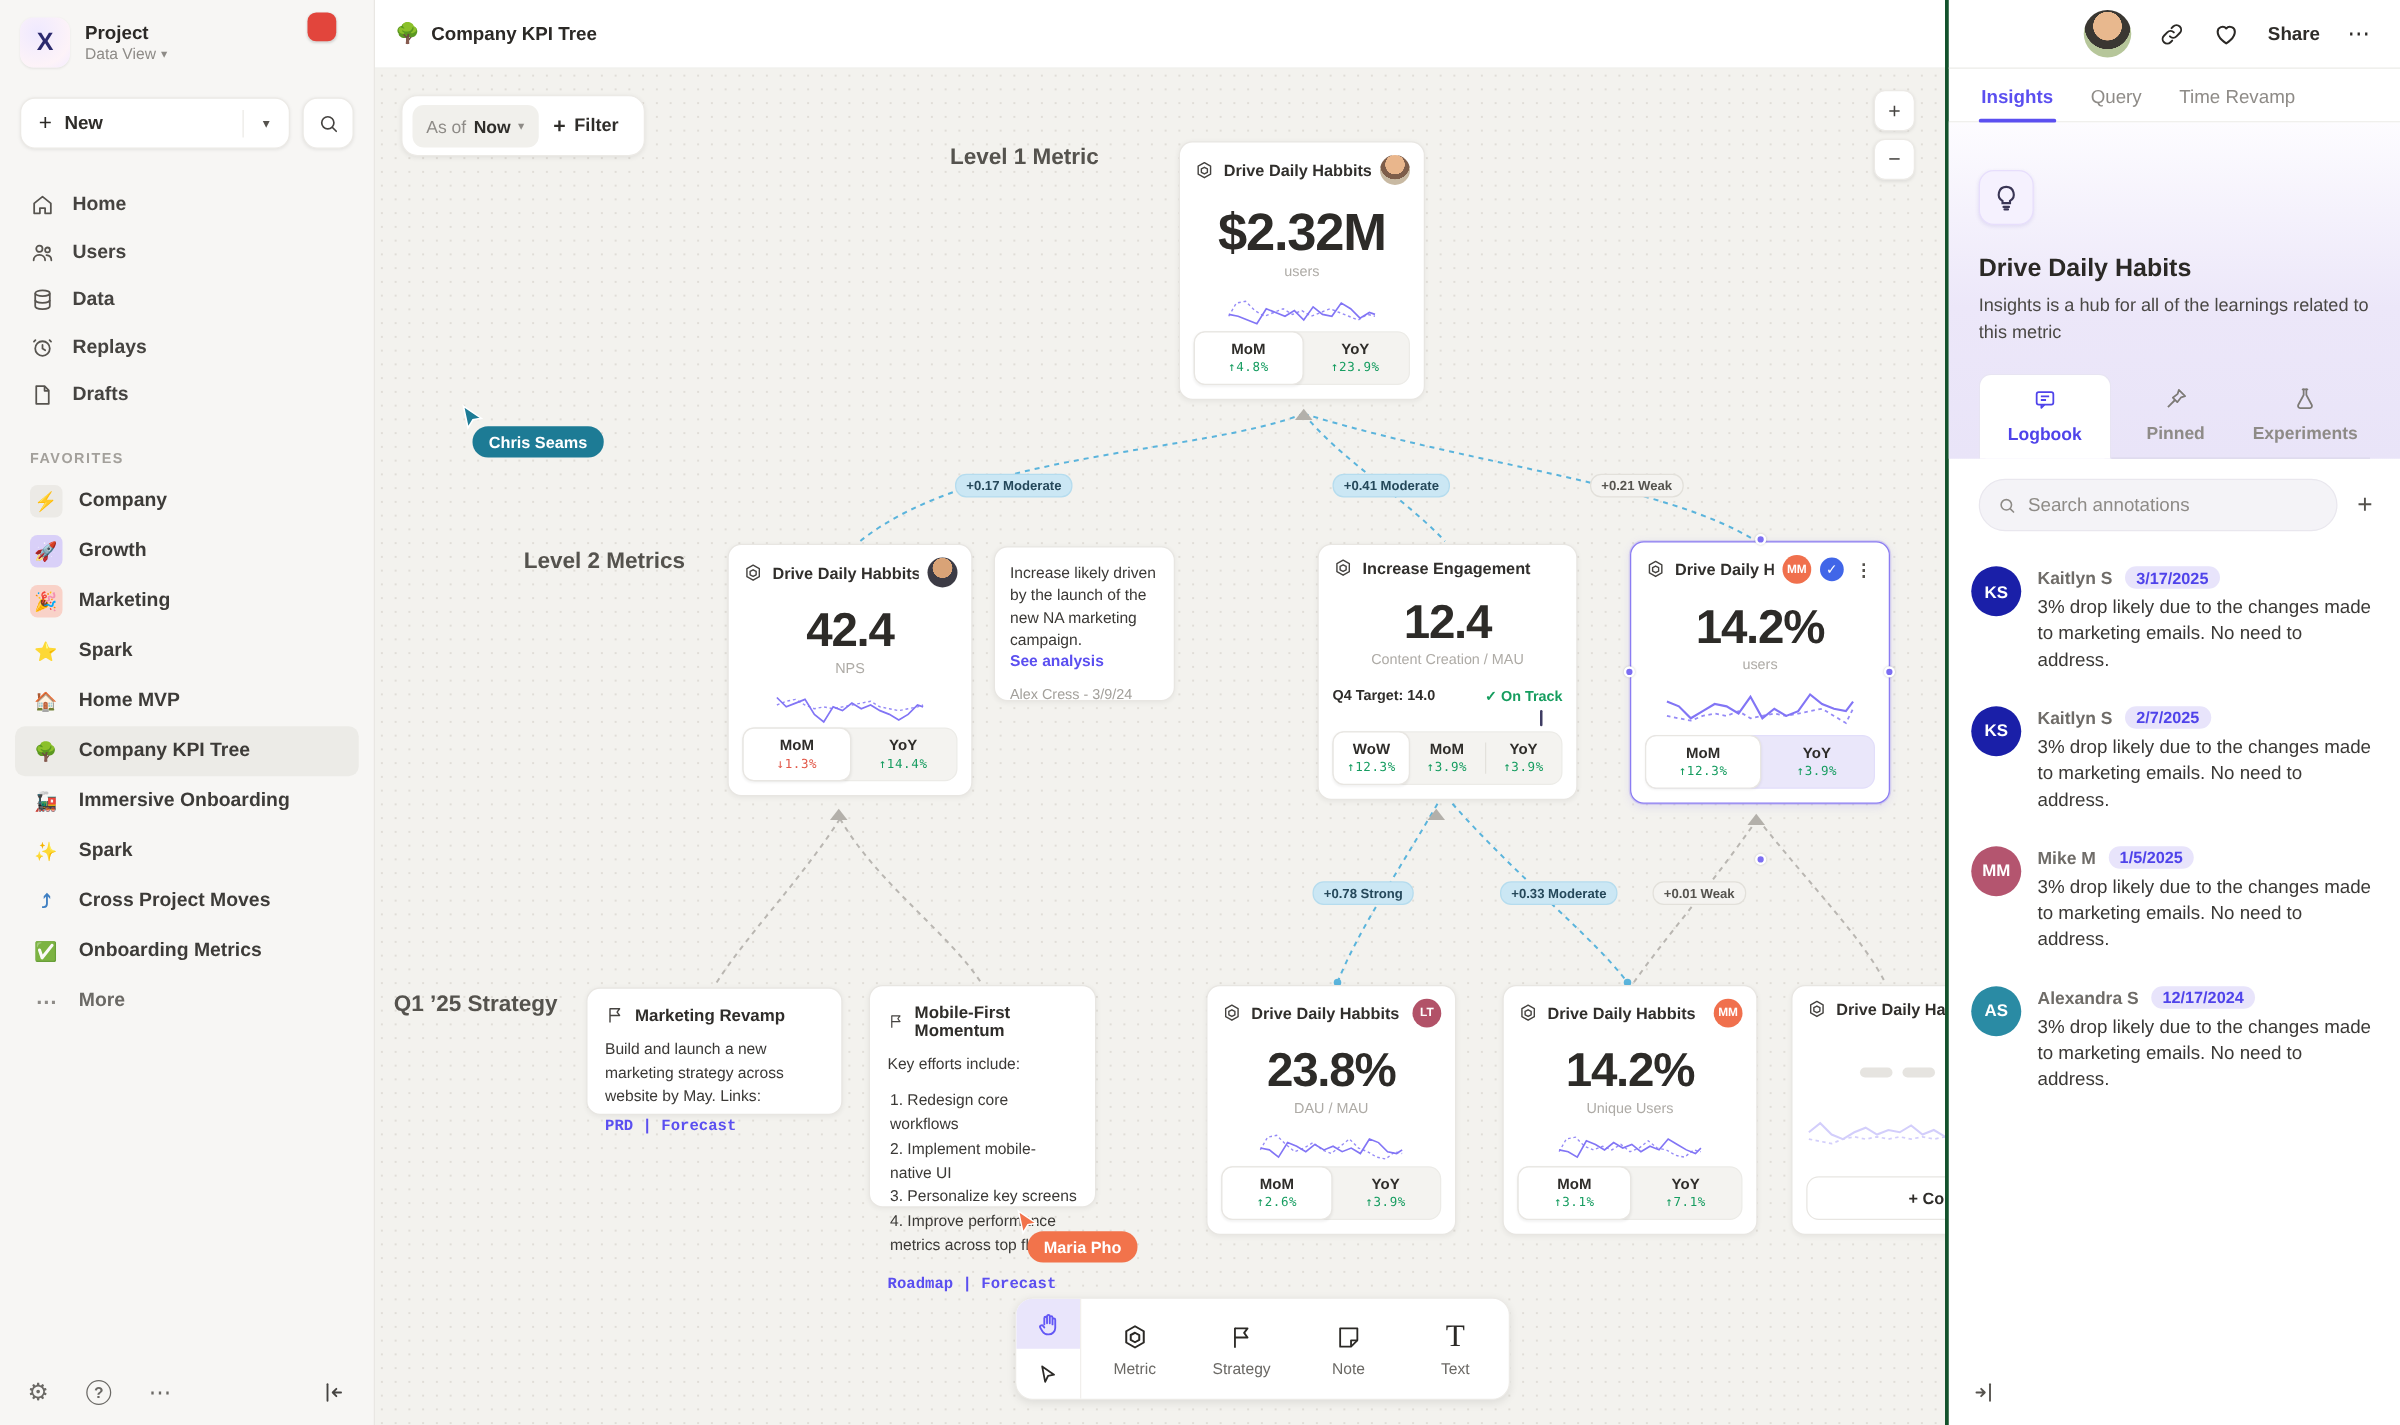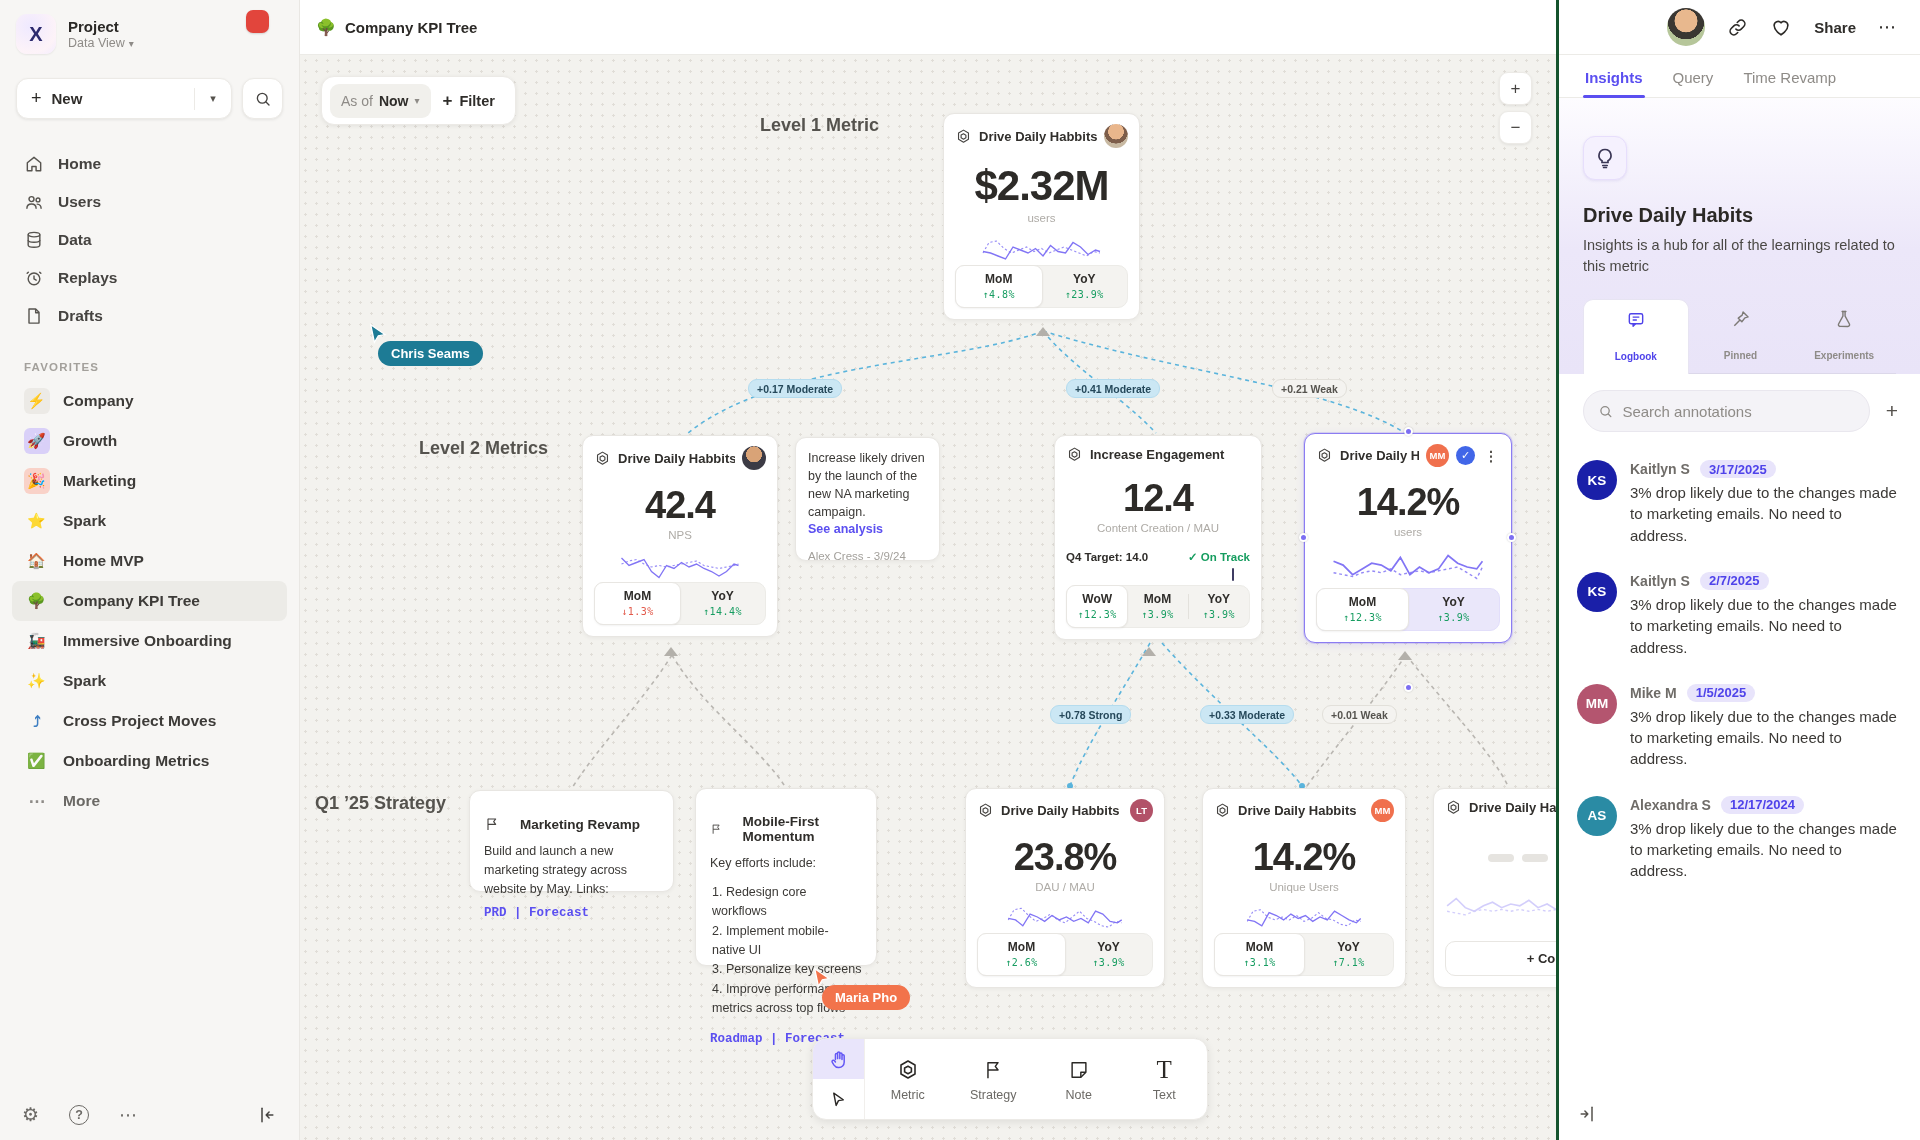--- a/index.html
+++ b/index.html
@@ -89,21 +89,21 @@
 
   
   .selcard { border:1.6px solid #8b7cf2; box-shadow:0 0 0 1px rgba(139,124,242,.25), 0 2px 8px rgba(120,100,240,.14); }
   .seldot { width:9px; height:9px; border-radius:50%; background:#7c6ef2; border:2px solid #fff; box-shadow:0 0 2px rgba(0,0,0,.2); }
 
   
   .note-card { background:#fff; border:1px solid #e8e6e2; border-radius:11px; box-shadow:0 1px 4px rgba(0,0,0,.05); padding:13px 14px; }
   .note-body { font-size:12.5px; line-height:1.45; color:#3b3936; }
   .note-link { color:#5b4ff0; font-weight:600; font-size:12.5px; }
   .note-auth { font-size:11.5px; color:#a3a09b; margin-top:26px; }
-  .strat-head { display:flex; align-items:center; gap:20px; font-size:13.5px; font-weight:700; margin-bottom:10px;margin-top:12px; }
+  .strat-head { display:flex; align-items:center; gap:8px; font-size:13.5px; font-weight:700; margin-bottom:10px; }
   .strat-body { font-size:12.5px; line-height:1.5; color:#3b3936; }
   .strat-list { margin:10px 0 0 2px; font-size:12.5px; line-height:1.55; color:#3b3936; list-style:none; }
   .strat-links { margin-top:14px;font-family:Liberation Mono, monospace; }
 
   
   .epill { font-size:10.5px; font-weight:700; color:#25485a; background:#cbe7f4; border:1px solid #b5dcee; padding:2.5px 8px; border-radius:9px; white-space:nowrap; }
   .epill.weak { background:#f4f3f0; border-color:#e2e0da; color:#55534e; }
   .tri-up { width:0; height:0; border-left:7px solid transparent; border-right:7px solid transparent; border-bottom:9px solid #b3b0aa; }
   .cursor-tag { display:flex; flex-direction:column; align-items:flex-start; }
   .ctag { color:#fff; font-size:13px; font-weight:600; padding:5px 13px; border-radius:999px; margin:-4px 0 0 10px; }
@@ -132,21 +132,21 @@
   .share { font-size:15px; font-weight:600; }
   .p-tabs { display:flex; gap:26px; padding:0 24px; border-bottom:1px solid #ecebe7; }
   .p-tab { font-size:15px; padding:14px 2px 11px; color:#8e8b87; position:relative; }
   .p-tab.active { color:#5b4ff0; font-weight:700; }
   .p-tab.active::after { content:""; position:absolute; left:0; right:0; bottom:-1px; height:3px; border-radius:2px; background:#5b4ff0; }
   .hero { background:linear-gradient(180deg, #fdfcff 0%, #ece7f9 55%, #e9e4f8 100%); padding:38px 24px 0; }
   .bulb { width:44px; height:44px; border-radius:12px; background:#f5f1fe; border:1px solid #e7defc; display:flex; align-items:center; justify-content:center; color:#3a3655; box-shadow:0 1px 3px rgba(80,60,180,.1); }
   .hero h2 { font-size:20px; font-weight:800; color:#2b2926; margin-top:24px; }
   .hero p { font-size:14.5px; line-height:1.45; color:#4a4845; margin-top:8px; }
   .subtabs { display:flex; margin-top:22px; }
-  .subtab { flex:1; display:flex; flex-direction:column; align-items:center; gap:21px; padding:10px 0 12px; font-size:10px; font-weight:600; color:#8e8b87; border-bottom:1px solid #dcd8ea; }
+  .subtab { flex:1; display:flex; flex-direction:column; align-items:center; gap:9px; padding:10px 0 12px; font-size:14px; font-weight:600; color:#8e8b87; border-bottom:1px solid #dcd8ea; }
   .subtab svg { color:#7d7a76; }
   .subtab.active { background:#fff; border:1px solid #e7e4f2; border-bottom:none; border-radius:10px 10px 0 0; color:#4f43ea; }
   .subtab.active svg { color:#4f43ea; }
   .searchrow { display:flex; align-items:center; gap:12px; padding:16px 18px 10px 24px; }
   .searchbox { flex:1; height:42px; border-radius:21px; background:#f4f3f7; border:1px solid #e9e7ee; display:flex; align-items:center; gap:9px; padding:0 14px; color:#8e8b87; }
   .searchbox input { border:none; outline:none; background:transparent; font-size:15px; font-family:inherit; color:#3b3936; width:100%; }
   .searchbox input::placeholder { color:#8e8b87; }
   .plusbtn { font-size:21px; color:#55524d; padding:0 4px; }
   .alist { padding:18px 22px 0 18px; display:flex; flex-direction:column; gap:26px; overflow:hidden; }
   .arow { display:flex; gap:13px; }
@@ -358,21 +358,21 @@
               <div class="sv up">↑4.8%</div>
             </div>
           <div class="stat">
               <div class="sl">YoY</div>
               <div class="sv up">↑23.9%</div>
             </div>
         </div>
       </div>
       <div class="tri-up" style="left:736px; top:272px;"></div>
 
-      <div class="epill" style="left:448px; top:324px;">+0.17 Moderate</div>
+      <div class="epill" style="left:464px; top:324px;">+0.17 Moderate</div>
       <div class="epill" style="left:766px; top:324px;">+0.41 Moderate</div>
       <div class="epill weak" style="left:972px; top:324px;">+0.21 Weak</div>
 
       <div class="cursor-tag" style="left:68px; top:268px;">
         <svg width="22" height="22" viewBox="0 0 24 24">
             <path d="M3 2l15.5 10.6-7.2 1.3L7 21z" fill="#1d7b95" stroke="#fff" stroke-width="1.4"></path>
           </svg>
         <span class="ctag teal">Chris Seams</span>
       </div>
 

